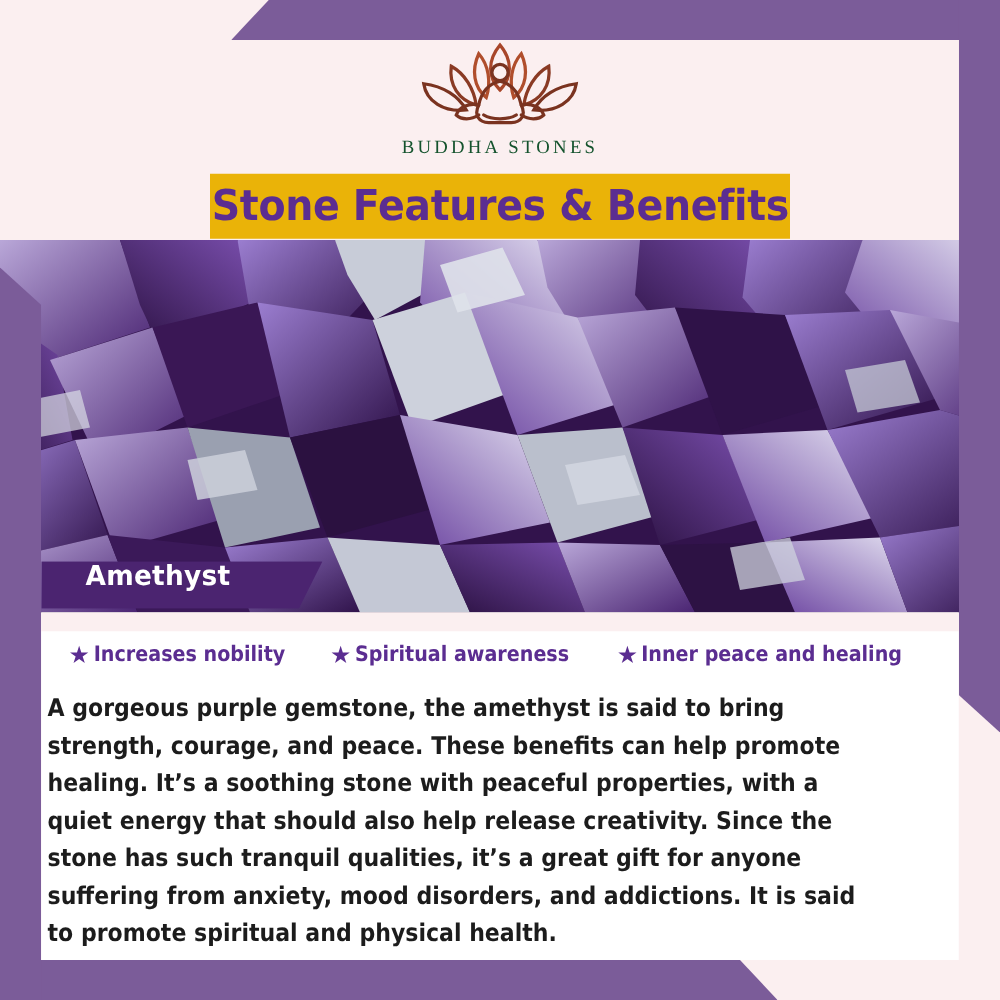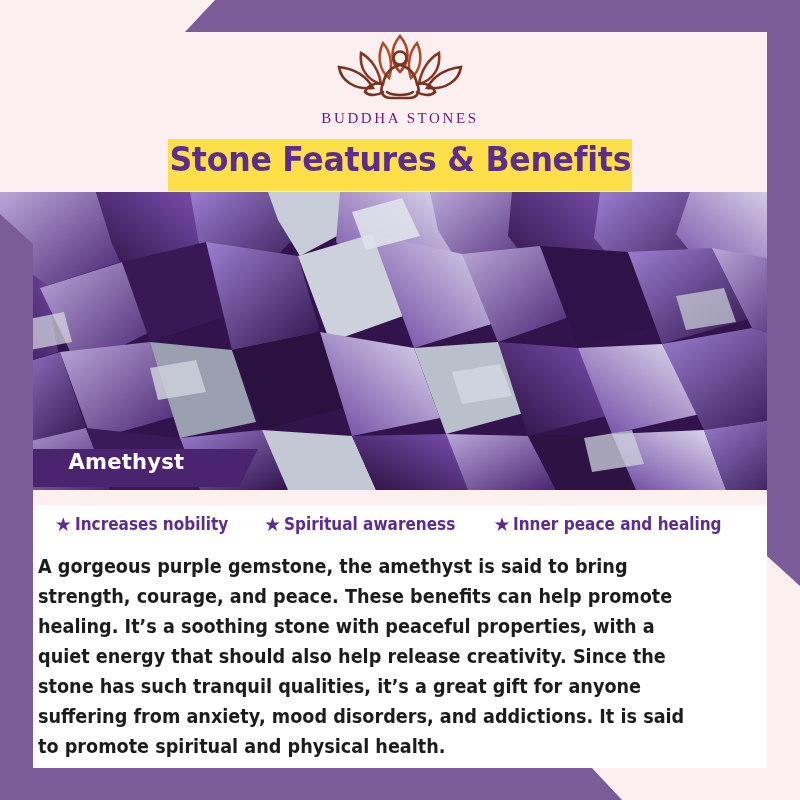--- a/index.html
+++ b/index.html
@@ -50,28 +50,28 @@
   }
   .logo-wrap{
     position:absolute;left:0;top:26px;width:800px;
     display:flex;flex-direction:column;align-items:center;
   }
   .logo-mark{width:150px;height:80px;display:block;}
   .logo-text{
     margin-top:4px;
     font-family:"Liberation Serif", serif;
     font-size:15px;letter-spacing:2.6px;
-    color:#701a75;font-weight:400;
+    color:#14532d;font-weight:400;
   }
 
   
   .title-band{
     position:absolute;left:168px;top:139px;width:464px;height:52px;
-    background:#fde047;
-    display:flex;justify-content:center;
+    background:#eab308;
+    display:flex;align-items:center;justify-content:center;
     z-index:4;
   }
   .title-band h1{
     margin:0;
     font-family:"DejaVu Sans", sans-serif;
     font-weight:bold;
     font-size:34px;
     letter-spacing:-0.3px;
     color:#5b2d91;
     transform:scaleX(.93);

